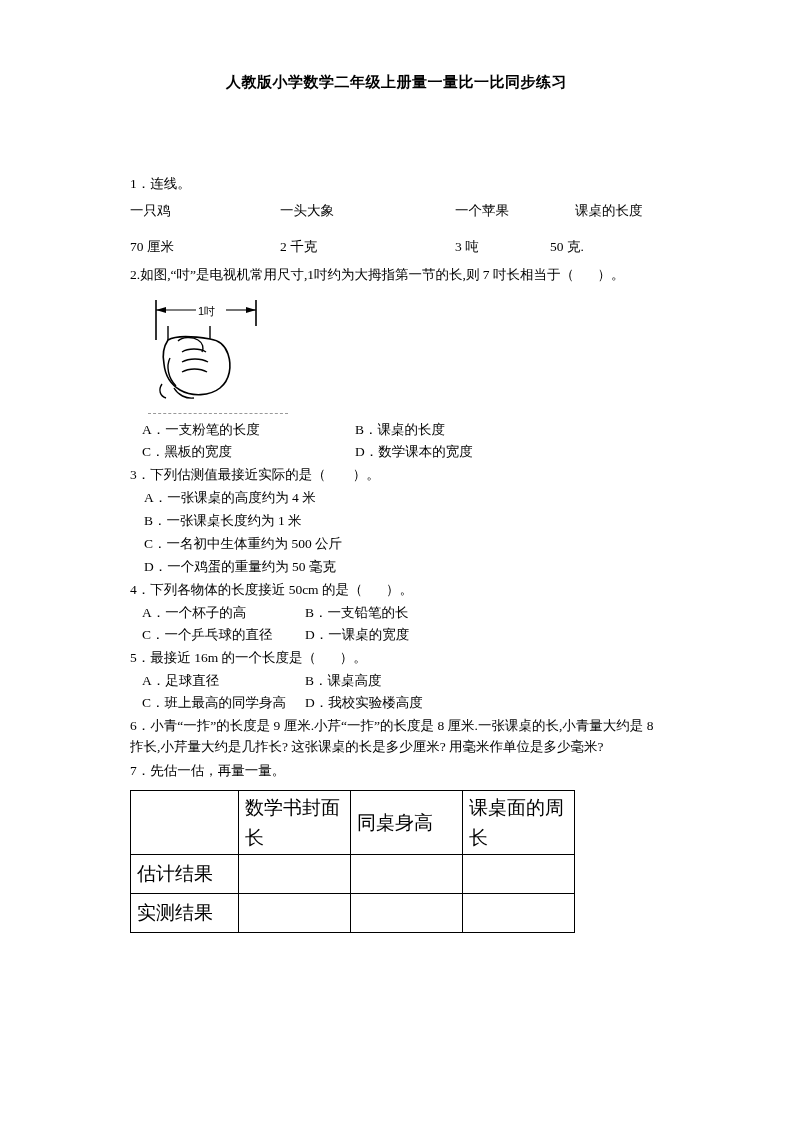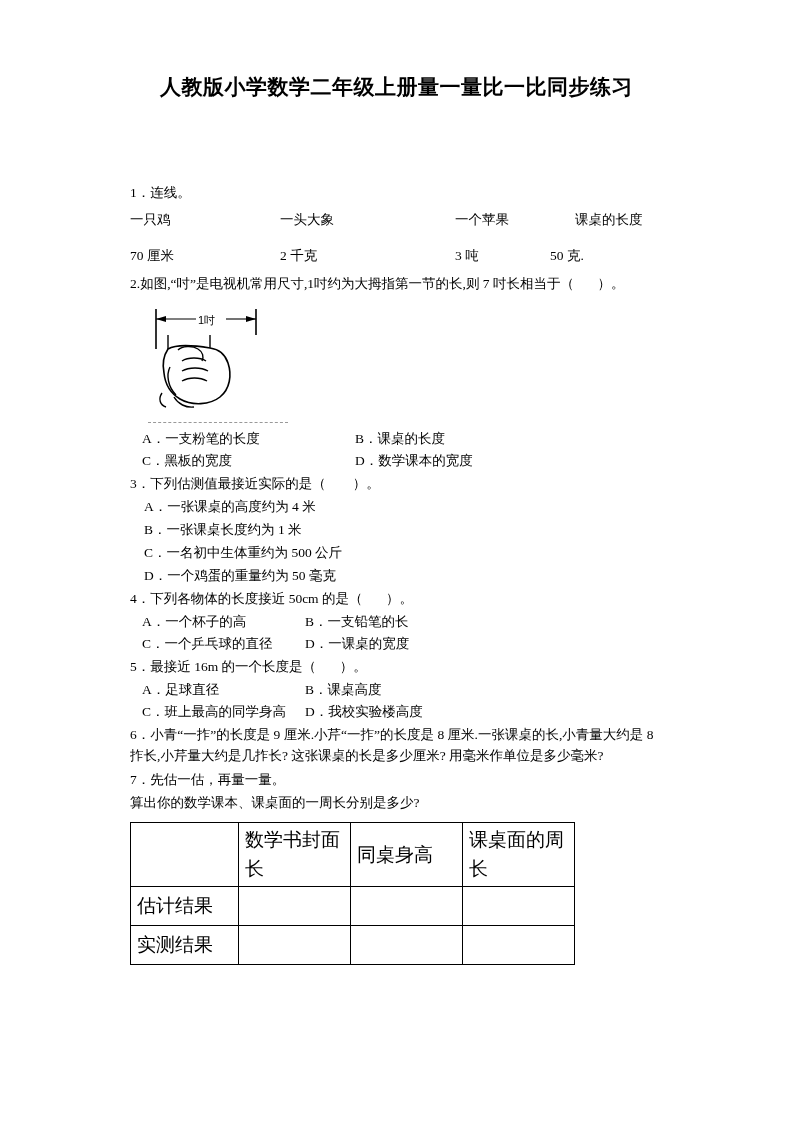--- a/index.html
+++ b/index.html
@@ -19,21 +19,21 @@
     position: relative;
     width: 793px;
     height: 1122px;
     box-sizing: border-box;
     padding: 0 130px;
   }
   .doc-title {
     text-align: center;
     font-family: "Liberation Sans", sans-serif;
     font-weight: bold;
-    font-size: 21px;
+    font-size: 15px;
     letter-spacing: 0.5px;
     margin: 0;
     padding-top: 73px;
     color: #000;
   }
   .content {
     margin-top: 82px;
     font-size: 13.5px;
     line-height: 1.55;
   }
@@ -210,21 +210,20 @@
       <span class="ob">B．课桌高度</span>
     </div>
     <div class="opt-row w2">
       <span class="oa">C．班上最高的同学身高</span>
       <span class="ob">D．我校实验楼高度</span>
     </div>
 
     <div class="q-line para">6．小青“一拃”的长度是 9 厘米.小芹“一拃”的长度是 8 厘米.一张课桌的长,小青量大约是 8 拃长,小芹量大约是几拃长? 这张课桌的长是多少厘米? 用毫米作单位是多少毫米?</div>
 
     <div class="q-line para">7．先估一估，再量一量。</div>
-    <div class="q-line">算出你的数学课本、课桌面的一周长分别是多少?</div>
 
 
     <table class="grid">
       <tbody>
           <tr>
         <td class="col0 hd"></td>
         <td class="hd">数学书封面长</td>
         <td class="hd">同桌身高</td>
         <td class="hd">课桌面的周长</td>
       </tr>

